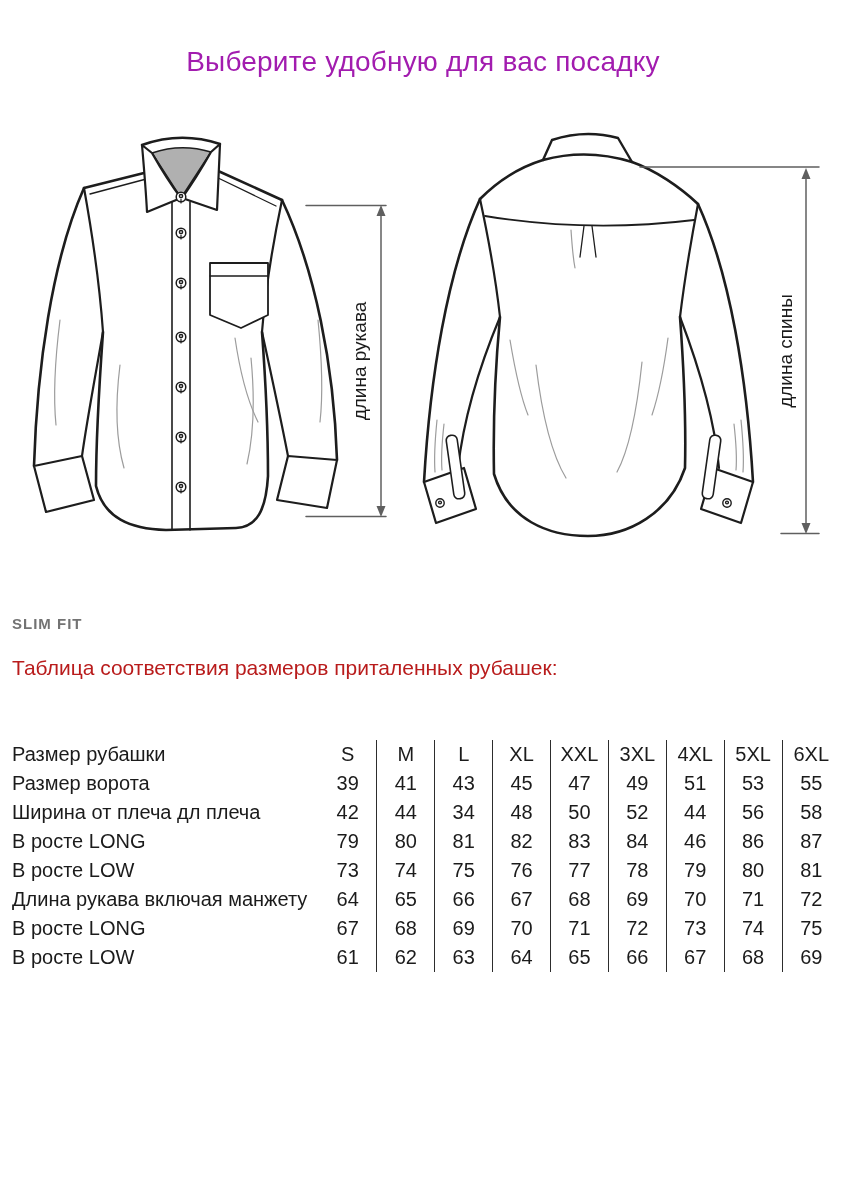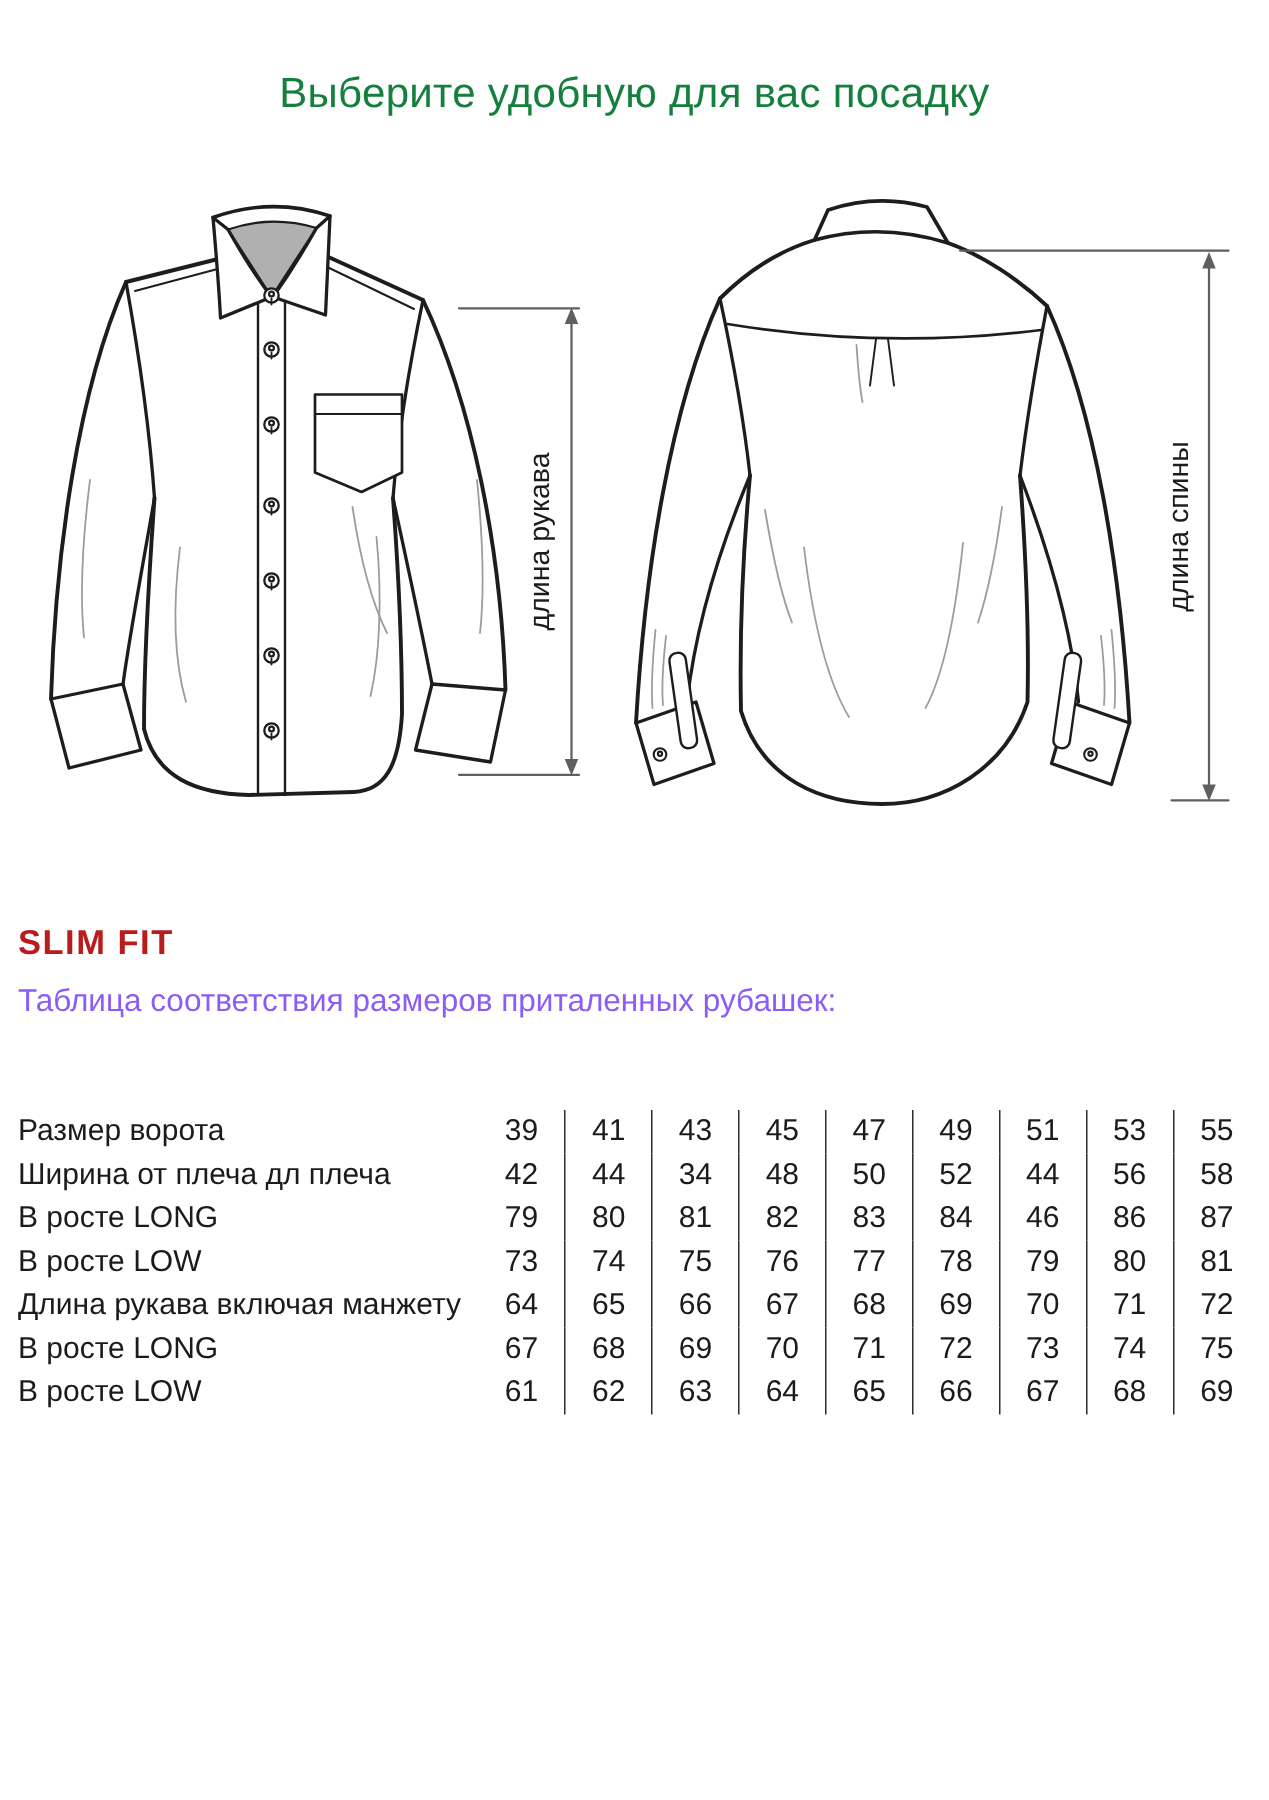--- a/index.html
+++ b/index.html
@@ -3,29 +3,29 @@
 <meta charset="utf-8">
 <style>
   html,body{margin:0;padding:0;background:#fff;}
   .page{
     position:relative;width:846px;height:1200px;background:#ffffff;
     font-family:"Liberation Sans","DejaVu Sans",sans-serif;color:#1b1b1b;
     overflow:hidden;
   }
   .title{
     position:absolute;left:0;top:44px;width:846px;text-align:center;
-    font-size:28px;line-height:36px;color:#15803d;letter-spacing:.2px;
+    font-size:28px;line-height:36px;color:#a21caf;letter-spacing:.2px;
   }
   .figure{position:absolute;left:0;top:110px;width:846px;height:505px;}
   .section-heading{
-    position:absolute;left:12px;top:615px;font-size:23px;font-weight:bold;
-    letter-spacing:1px;color:#b91c1c;
+    position:absolute;left:12px;top:615px;font-size:15px;font-weight:bold;
+    letter-spacing:1px;color:#737373;
   }
   .section-subtitle{
-    position:absolute;left:12px;top:656px;font-size:21px;color:#8b5cf6;
+    position:absolute;left:12px;top:656px;font-size:21px;color:#b91c1c;
   }
   .size-table{
     position:absolute;left:12px;top:740px;width:828px;
     border-collapse:collapse;table-layout:fixed;
   }
   .size-table td{
     height:29px;padding:0;font-size:20px;color:#1b1b1b;
     white-space:nowrap;vertical-align:middle;
   }
   .size-table td.lbl{width:307px;text-align:left;}
@@ -180,20 +180,32 @@
       <text transform="translate(792,241) rotate(-90)" text-anchor="middle" font-size="19" fill="#1b1b1b" stroke="none">длина спины</text>
     </g>
   </svg>
 
   <div class="section-heading">SLIM FIT</div>
   <div class="section-subtitle">Таблица соответствия размеров приталенных рубашек:</div>
 
   <table class="size-table">
     <tbody>
         <tr>
+          <td class="lbl">Размер рубашки</td>
+          <td class="val first">S</td>
+          <td class="val">M</td>
+          <td class="val">L</td>
+          <td class="val">XL</td>
+          <td class="val">XXL</td>
+          <td class="val">3XL</td>
+          <td class="val">4XL</td>
+          <td class="val">5XL</td>
+          <td class="val">6XL</td>
+        </tr>
+        <tr>
           <td class="lbl">Размер ворота</td>
           <td class="val first">39</td>
           <td class="val">41</td>
           <td class="val">43</td>
           <td class="val">45</td>
           <td class="val">47</td>
           <td class="val">49</td>
           <td class="val">51</td>
           <td class="val">53</td>
           <td class="val">55</td>

